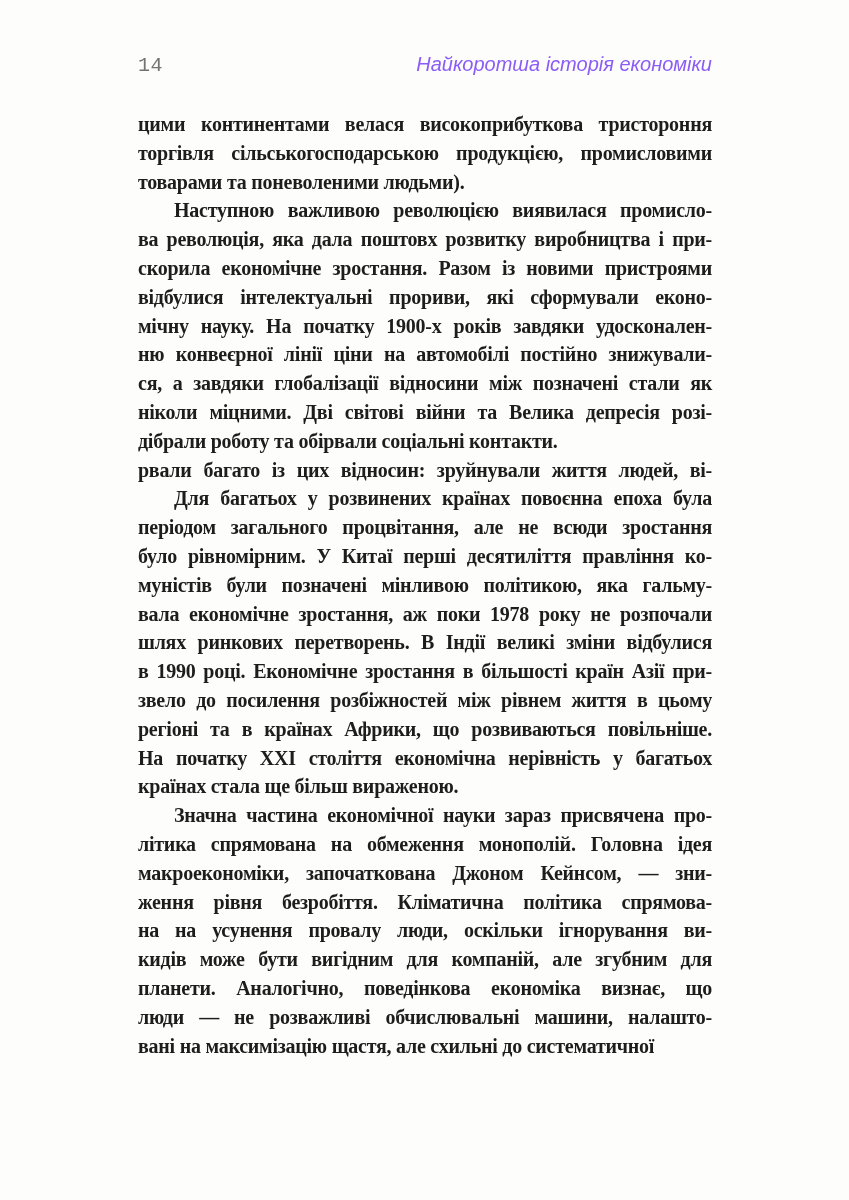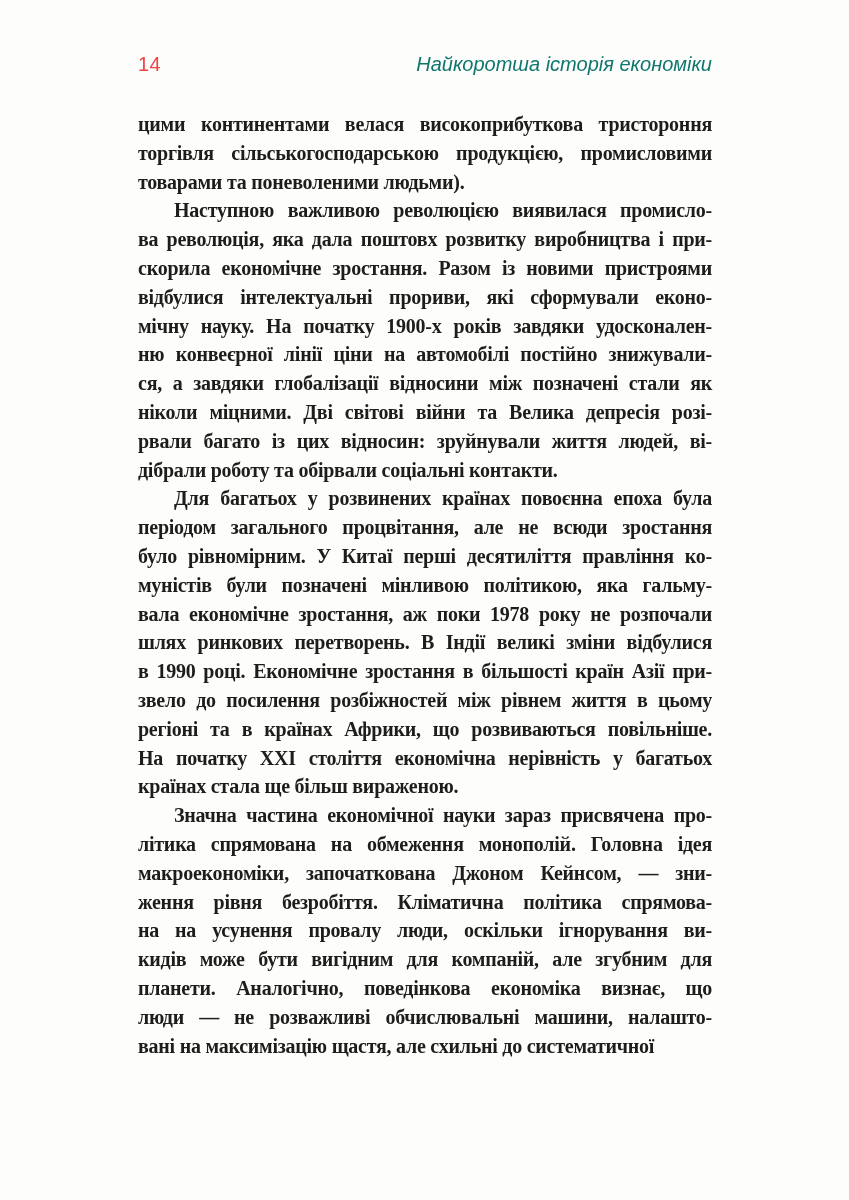--- a/index.html
+++ b/index.html
@@ -22,30 +22,30 @@
   .page-header {
     position: absolute;
     left: 138px;
     top: 53px;
     width: 574px;
     display: flex;
     justify-content: space-between;
     align-items: baseline;
   }
   .page-number {
-    font-family: Liberation Sans, sans-serif;
+    font-family: Liberation Mono, monospace;
     font-size: 20px;
-    color: #ef4444;
+    color: #737373;
     letter-spacing: 0.5px;
   }
   .running-title {
     font-family: "Liberation Sans", sans-serif;
     font-style: italic;
     font-size: 20px;
-    color: #0f766e;
+    color: #8b5cf6;
   }
   .text-block {
     position: absolute;
     left: 138px;
     top: 110px;
     width: 574px;
   }
   .line {
     font-size: 20px;
     line-height: 28.8px;
@@ -75,22 +75,22 @@
       <div class="line">торгівля сільськогосподарською продукцією, промисловими</div>
       <div class="line para-end">товарами та поневоленими людьми).</div>
       <div class="line indent">Наступною важливою революцією виявилася промисло-</div>
       <div class="line">ва революція, яка дала поштовх розвитку виробництва і при-</div>
       <div class="line">скорила економічне зростання. Разом із новими пристроями</div>
       <div class="line">відбулися інтелектуальні прориви, які сформували еконо-</div>
       <div class="line">мічну науку. На початку 1900-х років завдяки удосконален-</div>
       <div class="line">ню конвеєрної лінії ціни на автомобілі постійно знижували-</div>
       <div class="line">ся, а завдяки глобалізації відносини між позначені стали як</div>
       <div class="line">ніколи міцними. Дві світові війни та Велика депресія розі-</div>
+      <div class="line para-end">дібрали роботу та обірвали соціальні контакти.</div>
       <div class="line">рвали багато із цих відносин: зруйнували життя людей, ві-</div>
-      <div class="line para-end">дібрали роботу та обірвали соціальні контакти.</div>
       <div class="line indent">Для багатьох у розвинених країнах повоєнна епоха була</div>
       <div class="line">періодом загального процвітання, але не всюди зростання</div>
       <div class="line">було рівномірним. У Китаї перші десятиліття правління ко-</div>
       <div class="line">муністів були позначені мінливою політикою, яка гальму-</div>
       <div class="line">вала економічне зростання, аж поки 1978 року не розпочали</div>
       <div class="line">шлях ринкових перетворень. В Індії великі зміни відбулися</div>
       <div class="line">в 1990 році. Економічне зростання в більшості країн Азії при-</div>
       <div class="line">звело до посилення розбіжностей між рівнем життя в цьому</div>
       <div class="line">регіоні та в країнах Африки, що розвиваються повільніше.</div>
       <div class="line">На початку XXI століття економічна нерівність у багатьох</div>

